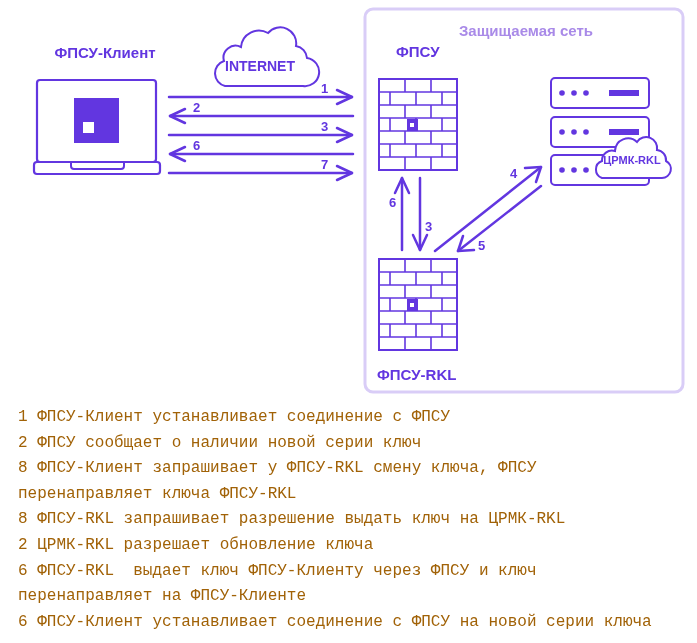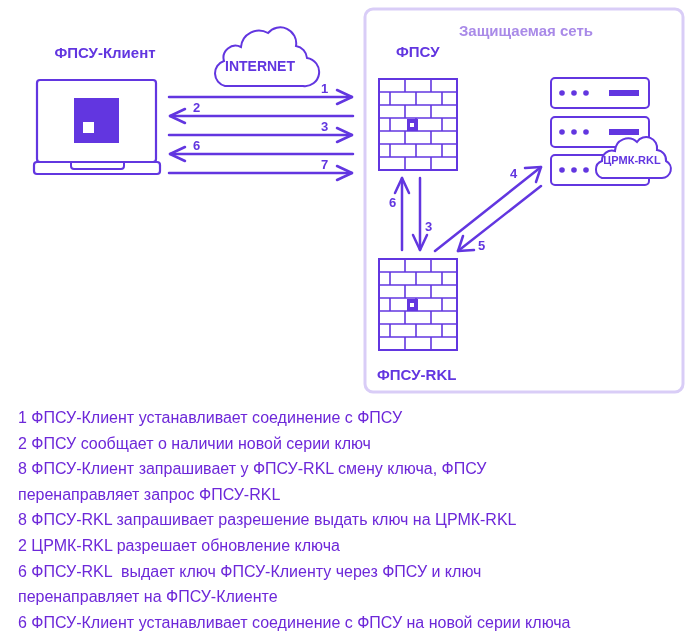--- a/index.html
+++ b/index.html
@@ -2,21 +2,21 @@
 <html><head>
 <meta charset="utf-8">
 <style>
   html, body { margin: 0; padding: 0; background: #ffffff; }
   body { width: 697px; height: 643px; position: relative; overflow: hidden; font-family: "Liberation Sans", sans-serif; }
   #diagram { position: absolute; left: 0; top: 0; width: 697px; height: 400px; }
   .lbl { font-family: "Liberation Sans", sans-serif; font-weight: 700; fill: #6236e0; }
   .zone-title { font-family: "Liberation Sans", sans-serif; font-weight: 700; fill: #a98ae8; font-size: 15px; }
   .num { font-family: "Liberation Sans", sans-serif; font-weight: 700; fill: #6236e0; font-size: 13px; }
   #legend { position: absolute; left: 18px; top: 405px; width: 670px; }
-  .legend-line { font-family: Liberation Sans, sans-serif; font-size: 16px; color: #6d28d9; line-height: 25.6px; white-space: pre; }
+  .legend-line { font-family: Liberation Mono, monospace; font-size: 16px; color: #a16207; line-height: 25.6px; white-space: pre; }
 </style>
 </head>
 <body>
 
 <svg id="diagram" width="697" height="400" viewBox="0 0 697 400" xmlns="http://www.w3.org/2000/svg">
 
   <rect x="365" y="9" width="318" height="383" rx="8" ry="8" fill="#ffffff" stroke="#d9cdf7" stroke-width="3"></rect>
   <text class="zone-title" x="526" y="36" text-anchor="middle">Защищаемая сеть</text>
 
   <text class="lbl" x="105" y="58" font-size="15" text-anchor="middle">ФПСУ-Клиент</text>
@@ -177,19 +177,19 @@
   <g>
     <path d="M602 178 h60 a9 9 0 0 0 4 -17 a10 10 0 0 0 -9 -11 a11 11 0 0 0 -20 -8 a13 13 0 0 0 -22 9 a10 10 0 0 0 -13 10 a9 9 0 0 0 0 17 z" fill="#ffffff" stroke="#6236e0" stroke-width="2"></path>
   </g>
   <text class="lbl" x="632" y="164" font-size="11" text-anchor="middle">ЦРМК-RKL</text>
 </svg>
 
 <div id="legend">
   <div class="legend-line">1 ФПСУ-Клиент устанавливает соединение с ФПСУ</div>
   <div class="legend-line">2 ФПСУ сообщает о наличии новой серии ключ</div>
   <div class="legend-line">8 ФПСУ-Клиент запрашивает у ФПСУ-RKL смену ключа, ФПСУ</div>
-  <div class="legend-line">перенаправляет запрос ФПСУ-RKL</div>
+  <div class="legend-line">перенаправляет ключа ФПСУ-RKL</div>
   <div class="legend-line">8 ФПСУ-RKL запрашивает разрешение выдать ключ на ЦРМК-RKL</div>
   <div class="legend-line">2 ЦРМК-RKL разрешает обновление ключа</div>
   <div class="legend-line">6 ФПСУ-RKL  выдает ключ ФПСУ-Клиенту через ФПСУ и ключ</div>
   <div class="legend-line">перенаправляет на ФПСУ-Клиенте</div>
   <div class="legend-line">6 ФПСУ-Клиент устанавливает соединение с ФПСУ на новой серии ключа</div>
 </div>
 
 </body></html>

